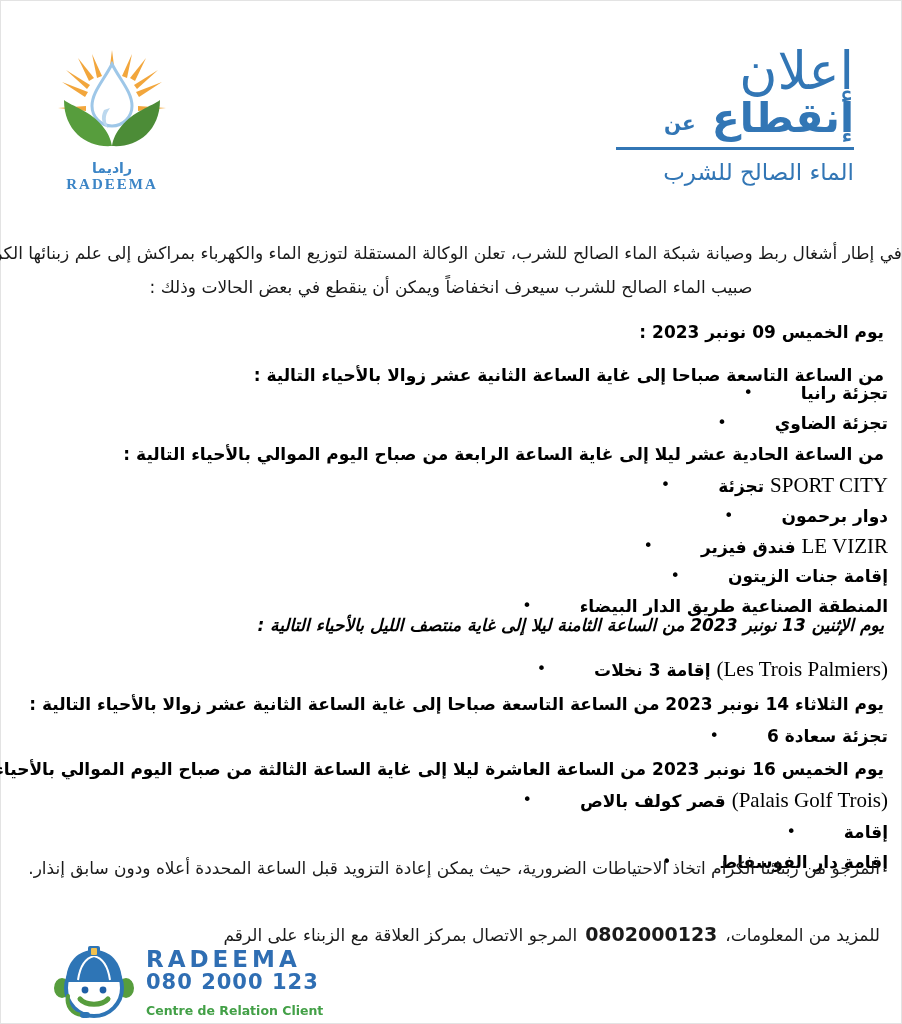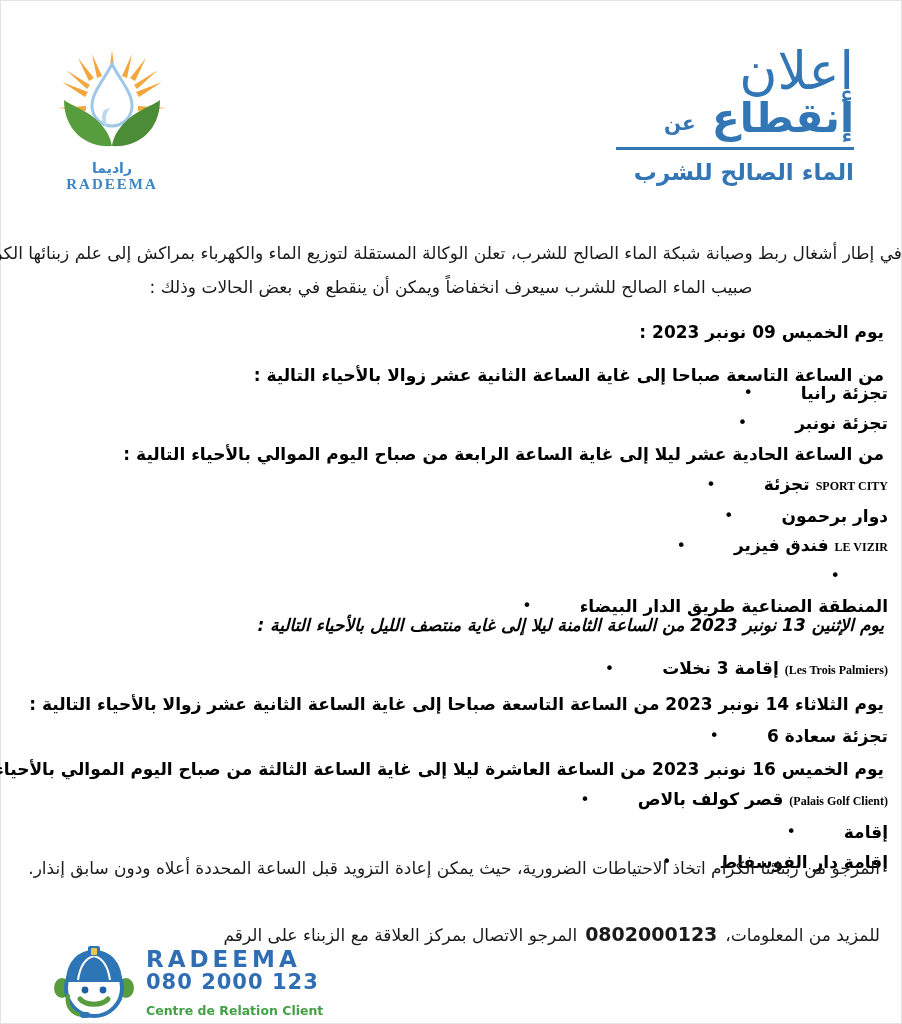--- a/index.html
+++ b/index.html
@@ -14,29 +14,29 @@
   .logo-top .ar-name{font-size:14px;font-weight:bold;color:#3c85c6;margin-top:-4px;}
   .logo-top .en-name{font-size:15px;font-weight:bold;letter-spacing:2px;color:#3c85c6;
     font-family:"Liberation Serif","DejaVu Serif",serif;}
   
   .title-block{position:absolute;right:48px;top:46px;text-align:right;direction:rtl;color:#3276b5;}
   .title-l1{font-size:52px;font-weight:normal;line-height:50px;}
   .title-l2{display:flex;flex-direction:row;justify-content:flex-end;align-items:flex-end;direction:ltr;gap:16px;}
   .title-l2 .small{font-size:20px;font-weight:bold;padding-bottom:5px;}
   .title-l2 .big{font-size:41px;font-weight:bold;line-height:44px;}
   .title-rule{height:3px;background:#3276b5;width:238px;margin:7px 0 9px auto;}
-  .title-l3{font-size:23px;font-weight:bold;}
+  .title-l3{font-size:23px;font-weight:normal;}
   
   .row{position:absolute;white-space:nowrap;font-size:17px;line-height:26px;height:26px;}
   .row.intro{left:0;right:0;text-align:center;direction:rtl;font-weight:400;color:#1a1a1a;}
   .row.heading{right:18px;direction:rtl;font-weight:700;color:#000;}
   .row.bullet{right:14px;display:flex;flex-direction:row;align-items:center;}
   .row.bullet .dot{font-size:16px;margin-right:48px;color:#000;}
   .row.bullet .btxt{direction:rtl;unicode-bidi:isolate;font-weight:700;color:#000;}
-  .latin{font-family:"Liberation Serif","DejaVu Serif",serif;font-weight:700;font-size:12px;}
+  .latin{font-family:"Liberation Serif","DejaVu Serif",serif;font-weight:400;font-size:21px;}
   .row.note{right:22px;direction:rtl;font-weight:400;color:#1a1a1a;}
   .row.contact{right:22px;direction:rtl;font-weight:400;color:#1a1a1a;}
   .phone{font-weight:700;font-size:19px;margin:8px 8px;unicode-bidi:isolate;direction:ltr;display:inline-block;}
   
   .footer-logo{position:absolute;left:52px;top:942px;display:flex;flex-direction:row;align-items:center;gap:10px;}
   .footer-text{display:flex;flex-direction:column;line-height:1.05;}
   .footer-text .fr1{font-size:23px;font-weight:bold;color:#2f6eb3;letter-spacing:4px;}
   .footer-text .fr2{font-size:21px;font-weight:bold;color:#2f6eb3;letter-spacing:1px;}
   .footer-text .fr3{font-size:12.5px;font-weight:bold;color:#43a047;margin-top:10px;}
 </style>
@@ -83,56 +83,57 @@
       <div class="row intro" style="top: 240px;">في إطار أشغال ربط وصيانة شبكة الماء الصالح للشرب، تعلن الوكالة المستقلة لتوزيع الماء والكهرباء بمراكش إلى علم زبنائها الكرام أن</div>
       <div class="row intro" style="top: 274px;">صبيب الماء الصالح للشرب سيعرف انخفاضاً ويمكن أن ينقطع في بعض الحالات وذلك :</div>
       <div class="row heading" style="top: 319px; text-align: center;">يوم الخميس 09 نونبر 2023 :</div>
       <div class="row heading" style="top: 362px;">من الساعة التاسعة صباحا إلى غاية الساعة الثانية عشر زوالا بالأحياء التالية :</div>
       <div class="row bullet" style="top: 380px;">
         <span class="dot">•</span>
         <span class="btxt">تجزئة رانيا</span>
       </div>
       <div class="row bullet" style="top: 410px;">
         <span class="dot">•</span>
-        <span class="btxt">تجزئة نونبر</span>
+        <span class="btxt">تجزئة الضاوي</span>
       </div>
       <div class="row heading" style="top: 441px;">من الساعة الحادية عشر ليلا إلى غاية الساعة الرابعة من صباح اليوم الموالي بالأحياء التالية :</div>
       <div class="row bullet" style="top: 472px;">
         <span class="dot">•</span>
         <span class="btxt"><span class="latin" dir="ltr">SPORT CITY</span> تجزئة</span>
       </div>
       <div class="row bullet" style="top: 503px;">
         <span class="dot">•</span>
         <span class="btxt">دوار برحمون</span>
       </div>
       <div class="row bullet" style="top: 533px;">
         <span class="dot">•</span>
         <span class="btxt"><span class="latin" dir="ltr">LE VIZIR</span> فندق فيزير</span>
       </div>
       <div class="row bullet" style="top: 563px;">
         <span class="dot">•</span>
+        <span class="btxt">إقامة جنات الزيتون</span>
       </div>
       <div class="row bullet" style="top: 593px;">
         <span class="dot">•</span>
         <span class="btxt">المنطقة الصناعية طريق الدار البيضاء</span>
       </div>
       <div class="row heading" style="top: 612px; font-style: italic;">يوم الإثنين 13 نونبر 2023 من الساعة الثامنة ليلا إلى غاية منتصف الليل بالأحياء التالية :</div>
       <div class="row bullet" style="top: 656px;">
         <span class="dot">•</span>
         <span class="btxt"><span class="latin" dir="ltr">(Les Trois Palmiers)</span> إقامة 3 نخلات</span>
       </div>
       <div class="row heading" style="top: 691px;">يوم الثلاثاء 14 نونبر 2023 من الساعة التاسعة صباحا إلى غاية الساعة الثانية عشر زوالا بالأحياء التالية :</div>
       <div class="row bullet" style="top: 723px;">
         <span class="dot">•</span>
         <span class="btxt">تجزئة سعادة 6</span>
       </div>
       <div class="row heading" style="top: 756px;">يوم الخميس 16 نونبر 2023 من الساعة العاشرة ليلا إلى غاية الساعة الثالثة من صباح اليوم الموالي بالأحياء التالية :</div>
       <div class="row bullet" style="top: 787px;">
         <span class="dot">•</span>
-        <span class="btxt"><span class="latin" dir="ltr">(Palais Golf Client)</span> قصر كولف بالاص</span>
+        <span class="btxt"><span class="latin" dir="ltr">(Palais Golf Trois)</span> قصر كولف بالاص</span>
       </div>
       <div class="row bullet" style="top: 819px;">
         <span class="dot">•</span>
         <span class="btxt">إقامة</span>
       </div>
       <div class="row bullet" style="top: 849px;">
         <span class="dot">•</span>
         <span class="btxt">إقامة دار الفوسفاط</span>
       </div>
       <div class="row note" style="top: 855px;">المرجو من زبنائنا الكرام اتخاذ الاحتياطات الضرورية، حيث يمكن إعادة التزويد قبل الساعة المحددة أعلاه ودون سابق إنذار.</div>

